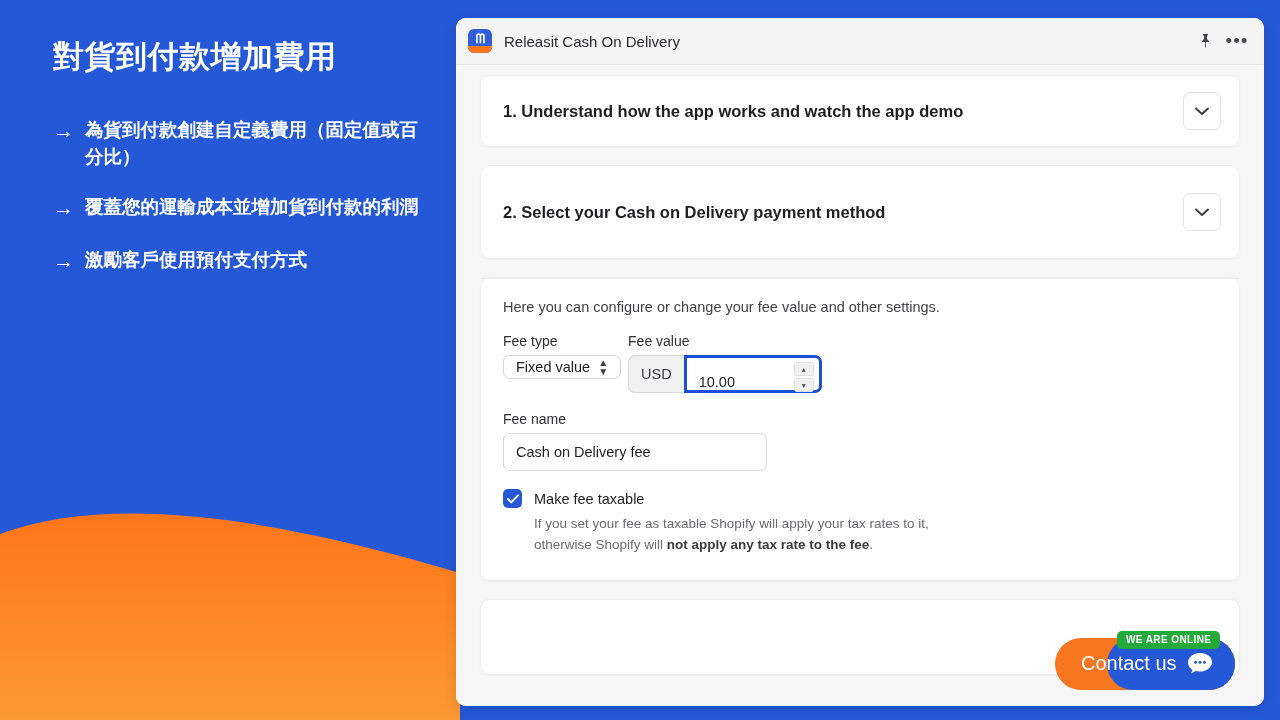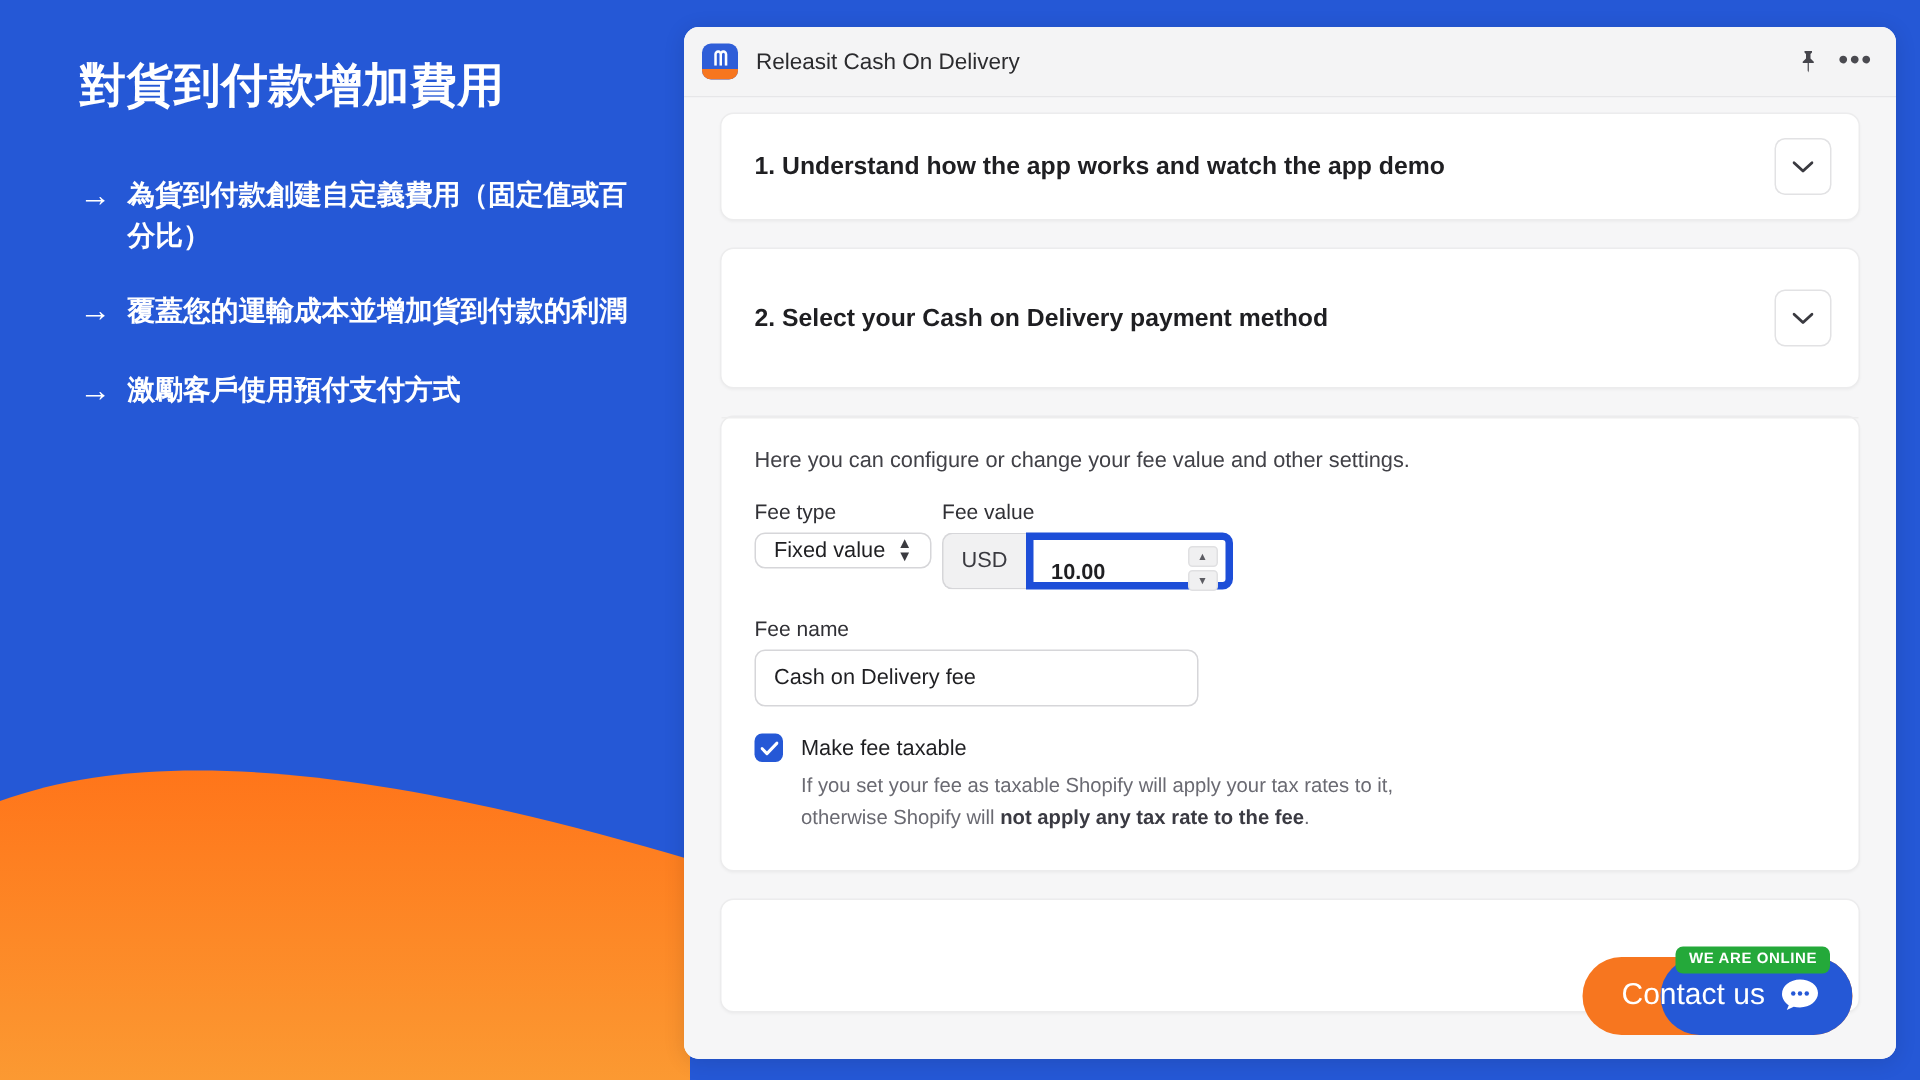--- a/index.html
+++ b/index.html
@@ -181,43 +181,42 @@
     background: #f1f1f2;
     font-size: 14.5px;
     color: #3a3a40;
   }
   .money-input {
     position: relative;
     height: 38px;
     width: 138px;
     display: flex; align-items: center;
     padding: 16px 34px 0 12px;
-    border: 5px solid #1d4ed8;
+    border: 3px solid #1d4ed8;
     border-radius: 0 7px 7px 0;
     background: #fff;
     font-size: 14.5px;
     color: #1f1f22;
-    font-weight: bold;
   }
   .stepper {
     position: absolute; right: 5px; top: 4px;
     width: 20px; height: 30px;
     display: flex; flex-direction: column; gap: 2px;
   }
   .stepper div {
     flex: 1 1 0;
     background: #f0f0f1;
     border: 1px solid #e0e0e2;
     border-radius: 3px;
     display: flex; align-items: center; justify-content: center;
     font-size: 7px; line-height: 7px; color: #5c5c62;
   }
   .text-input {
     height: 38px;
-    width: 296px;
+    width: 264px;
     display: flex; align-items: center;
     padding: 0 12px;
     border: 1px solid #d6d6d9;
     border-radius: 7px;
     background: #fff;
     font-size: 14.5px;
     color: #1f1f22;
   }
   .check-row { display: flex; align-items: center; margin-top: 18px; }
   .checkbox {

